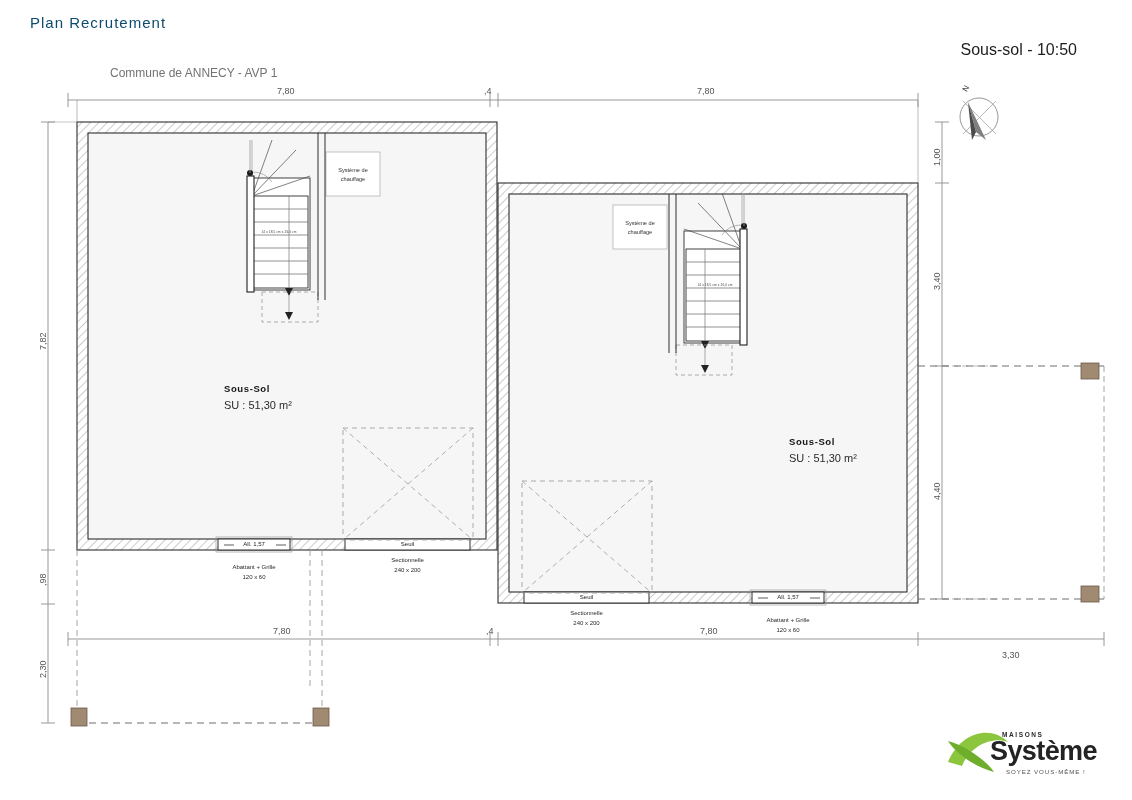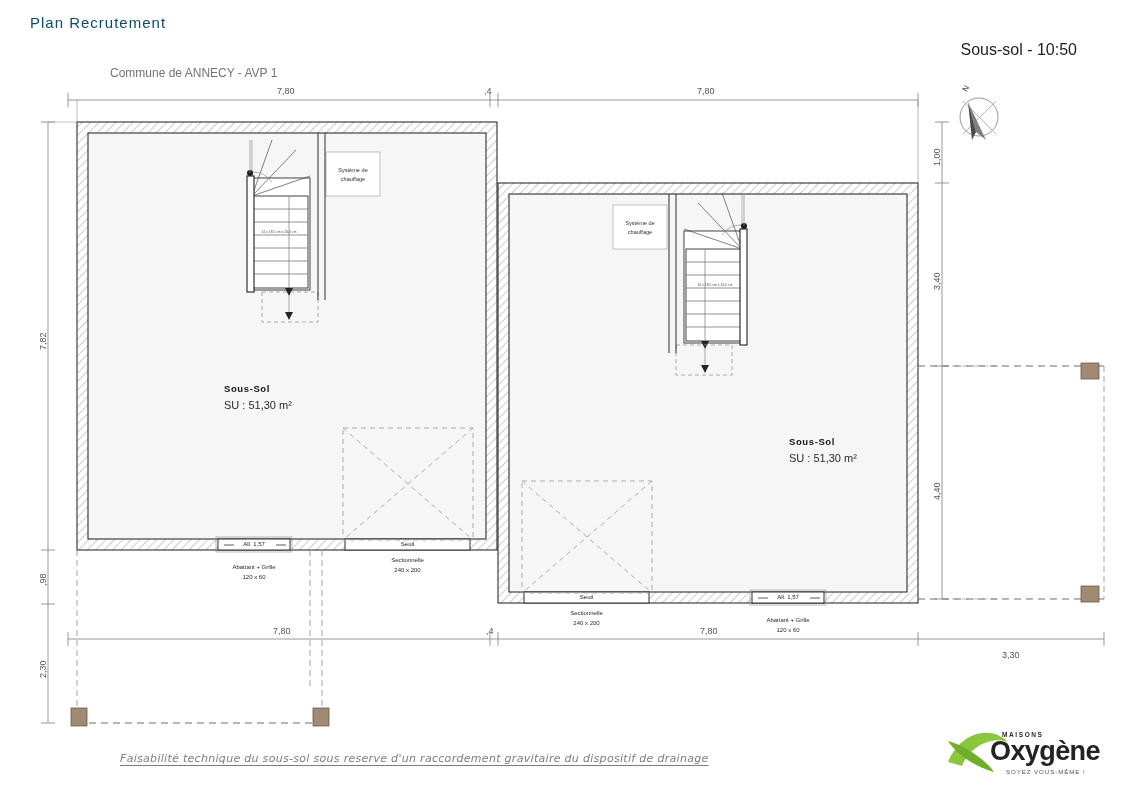--- a/index.html
+++ b/index.html
@@ -248,19 +248,18 @@
 <div class="boxlabel" style="left:613px;top:219px;width:54px;">Système de</div>
 <div class="boxlabel" style="left:613px;top:228px;width:54px;">chauffage</div>
 <div class="stair-note" style="left:686px;top:283px;width:58px;">14 x 18,5 cm x 26,0 cm</div>
 <div class="opening-txt" style="left:752px;top:594px;width:72px;">All.  1,57</div>
 <div class="opening-sub" style="left:728px;top:616px;width:120px;">Abattant + Grille</div>
 <div class="opening-sub" style="left:728px;top:626px;width:120px;">120 x 60</div>
 <div class="opening-txt" style="left:524px;top:594px;width:125px;">Seuil</div>
 <div class="opening-sub" style="left:524px;top:609px;width:125px;">Sectionnelle</div>
 <div class="opening-sub" style="left:524px;top:619px;width:125px;">240 x 200</div>
 
-<div class="footer-note">Faisabilité technique du sous-sol sous reserve d'un raccordement gravitaire du dispositif de drainage</div>
 
 <div class="logo-maisons">MAISONS</div>
-<div class="logo-name">Oxygène</div>
+<div class="logo-name">Système</div>
 <div class="logo-tag">SOYEZ VOUS-MÊME !</div>
 
 </div>
 
 </body></html>

